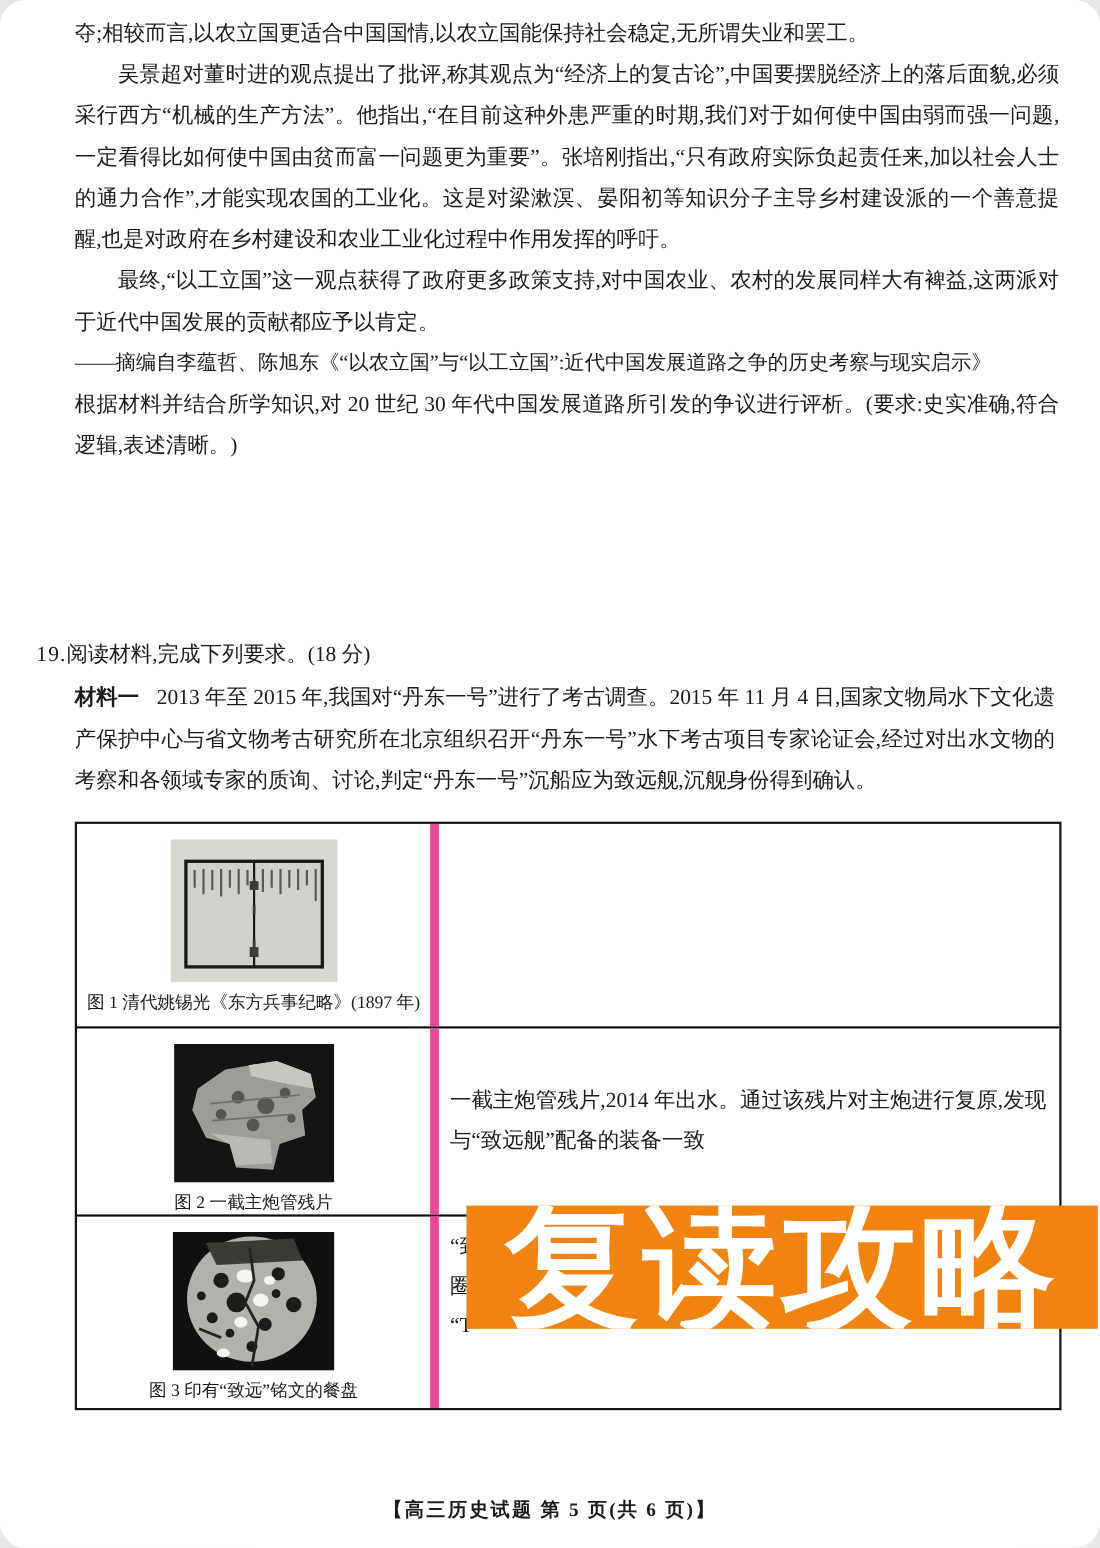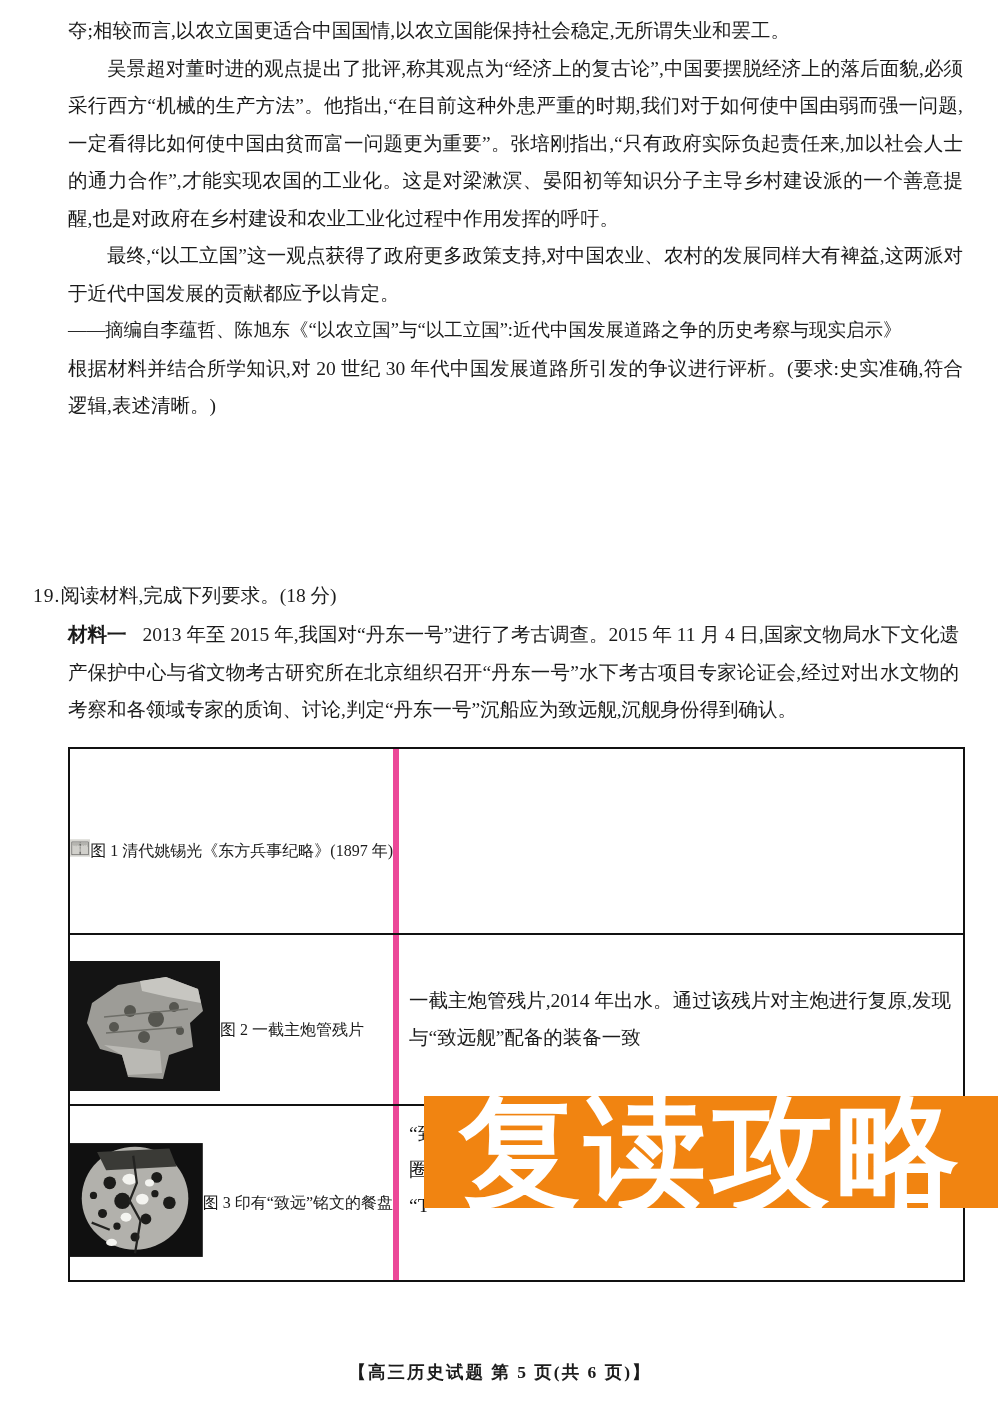--- a/index.html
+++ b/index.html
@@ -5,20 +5,21 @@
   * { margin:0; padding:0; box-sizing:border-box; }
   html,body { background:#e8e8e8; }
   .page {
     position:relative;
     width:1000px; height:1407px;
     margin:0 auto;
     background:#ffffff;
     color:#1b1b1b;
     font-family:"Liberation Serif","DejaVu Serif",serif;
     overflow:hidden;
+    border-radius:23px;
   }
   .body-text {
     padding:12px 37px 0 68px;
     font-size:19.5px;
     line-height:37.5px;
     text-align:justify;
   }
   .para { margin:0; }
   .para.indent { text-indent:2em; }
   .attribution {
@@ -45,22 +46,22 @@
     width:897px;
     border:2px solid #111;
   }
   .t-row { display:flex; border-bottom:2px solid #111; }
   .t-row:last-child { border-bottom:none; }
   .t-row.r1 { height:186px; }
   .t-row.r2 { height:171px; }
   .t-row.r3 { height:174px; }
   .t-left {
     width:329px; flex:0 0 329px;
-    border-right:6px solid #ec4899;
-    display:flex; 
+    border-right:8px solid #ec4899;
+    display:flex; flex-direction:column;
     align-items:center; justify-content:flex-start;
     padding-top:14px;
   }
   .t-right {
     flex:1 1 auto;
     display:flex; flex-direction:column; justify-content:center;
     padding:6px 12px 6px 10px;
     font-size:19.5px; line-height:37.5px;
     text-align:justify;
     position:relative;

